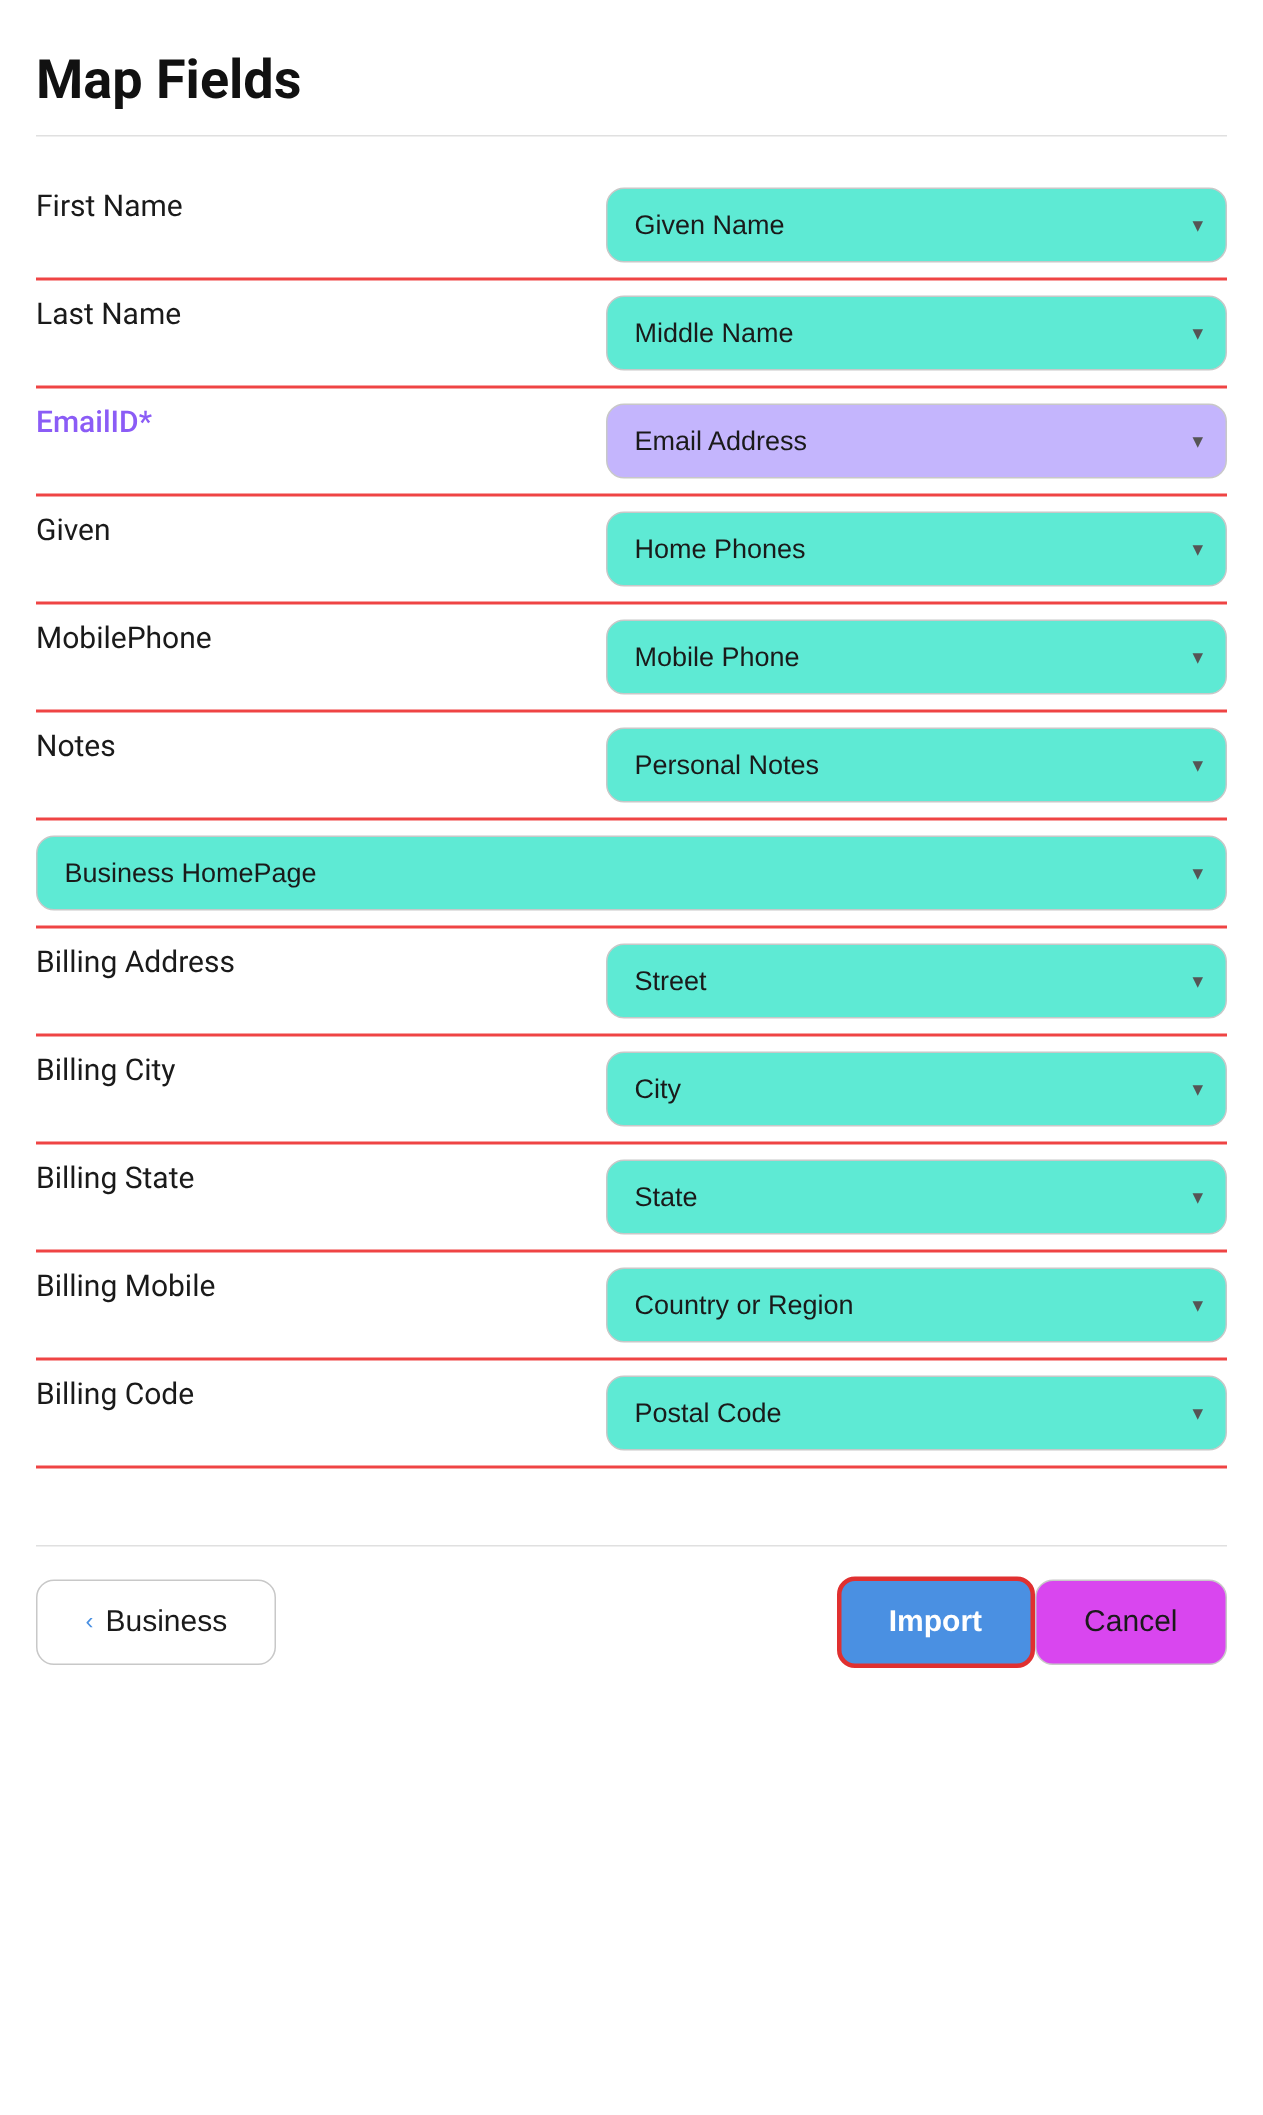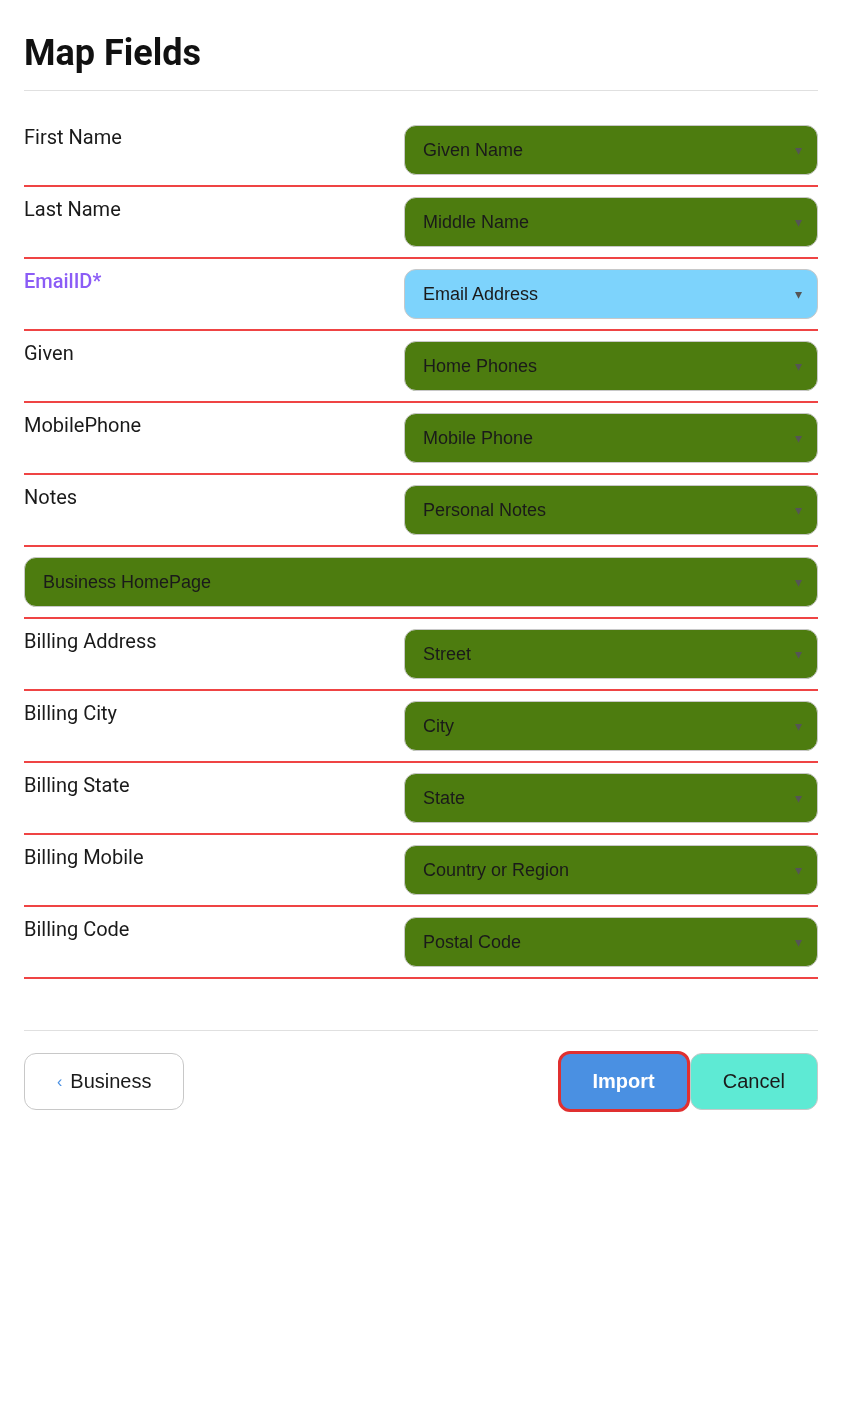--- a/index.html
+++ b/index.html
@@ -46,30 +46,30 @@
     }
     .field-select-wrapper {
       flex: 1;
       position: relative;
     }
     .field-select {
       width: 100%;
       padding: 14px 44px 14px 18px;
       font-size: 18px;
       color: #1a1a1a;
-      background: #4d7c0f;
+      background: #5eead4;
       border: 1.5px solid #c8c8c8;
       border-radius: 12px;
       appearance: none;
       -webkit-appearance: none;
       cursor: pointer;
       outline: none;
     }
     .field-select.highlighted {
-      background: #7dd3fc;
+      background: #c4b5fd;
     }
     .select-chevron {
       position: absolute;
       right: 16px;
       top: 50%;
       transform: translateY(-50%);
       pointer-events: none;
       color: #555;
       font-size: 14px;
     }
@@ -102,21 +102,21 @@
       border: 1.5px solid #c8c8c8;
     }
     .btn-import {
       background: #4a90e2;
       color: #fff;
       border: 3px solid #e03030;
       font-weight: 600;
     }
     .btn-cancel {
       border: 1.5px solid #c8c8c8;
-      background: #5eead4;
+      background: #d946ef;
       color: #1a1a1a;
     }
     .chevron-left {
       font-size: 16px;
       color: #4a90e2;
     }
   </style>
 </head>
 <body>
 

